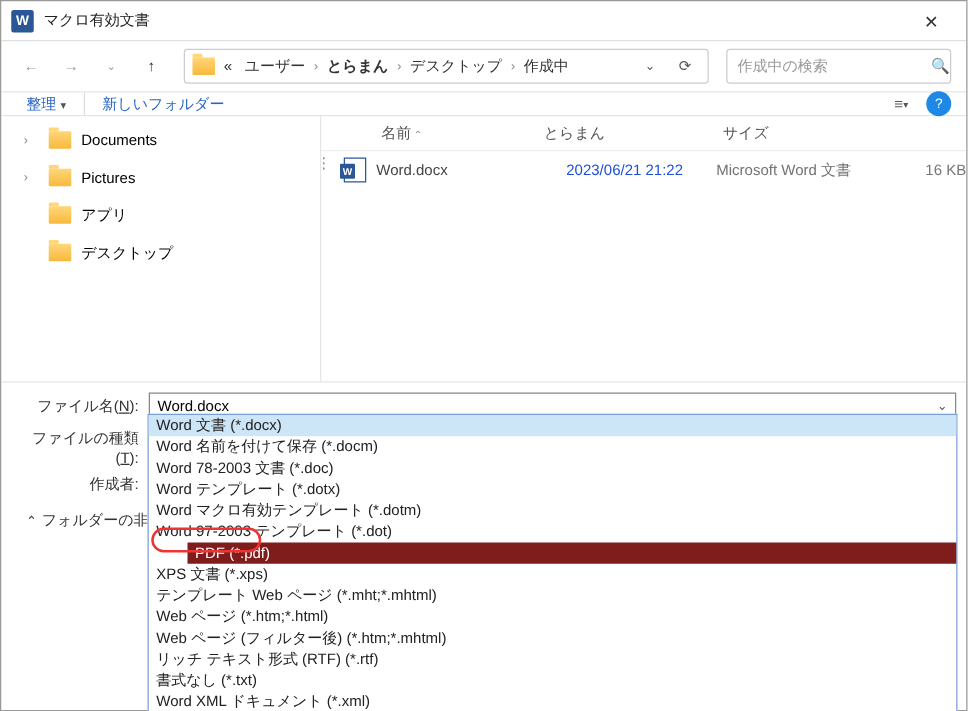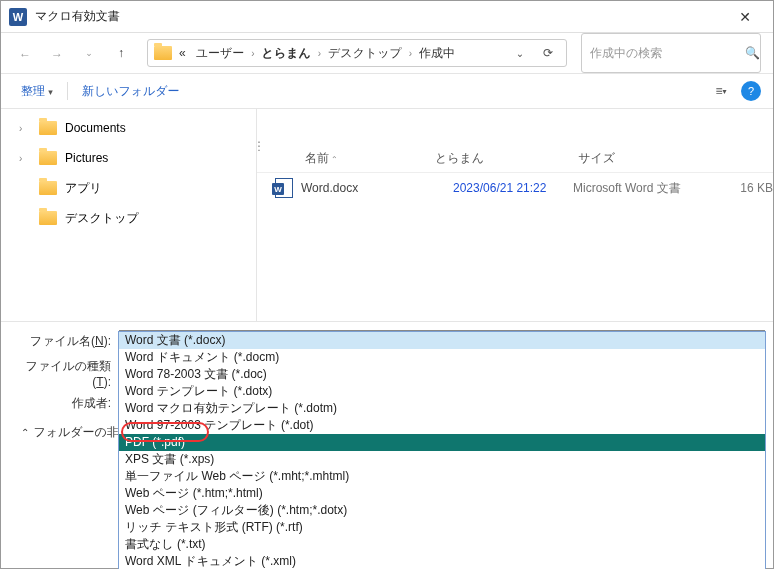--- a/index.html
+++ b/index.html
@@ -12,55 +12,55 @@
     .nav-btn { width: 24px; height: 24px; display: flex; align-items: center; justify-content: center; color: #999; cursor: default; }
     .nav-btn.enabled { color: #333; cursor: pointer; }
     .addrbar { flex: 1; display: flex; align-items: center; height: 28px; border: 1px solid #ccc; border-radius: 3px; padding: 0 6px; gap: 4px; margin: 0 6px; }
     .folder-ico { width: 18px; height: 14px; background: linear-gradient(#ffd679, #f7b93c); border-radius: 1px; position: relative; }
     .folder-ico::before { content: ""; position: absolute; top: -3px; left: 0; width: 8px; height: 3px; background: #ffd679; border-radius: 1px 1px 0 0; }
     .crumb { color: #333; padding: 0 3px; }
     .crumb.bold { font-weight: 600; }
     .crumb-sep { color: #888; font-size: 10px; }
     .addrbar .spacer { flex: 1; }
     .icon-btn { width: 24px; height: 24px; display: flex; align-items: center; justify-content: center; color: #555; cursor: pointer; }
-    .searchbar { width: 180px; height: 40px; border: 1px solid #ccc; border-radius: 3px; display: flex; align-items: center; padding: 0 8px; color: #888; }
+    .searchbar { width: 180px; height: 28px; border: 1px solid #ccc; border-radius: 3px; display: flex; align-items: center; padding: 0 8px; color: #888; }
     .searchbar input { border: none; outline: none; flex: 1; color: #333; }
     .searchbar input::placeholder { color: #999; }
-    .toolbar { display: flex; align-items: center; height: 36px; padding: 0 12px; border-top: 1px solid #e5e5e5; border-bottom: 1px solid #e5e5e5; gap: 6px; }
+    .toolbar { display: flex; align-items: center; height: 20px; padding: 0 12px; border-top: 1px solid #e5e5e5; border-bottom: 1px solid #e5e5e5; gap: 6px; }
     .tool-btn { padding: 4px 8px; color: #2864c7; cursor: pointer; }
     .tool-sep { width: 1px; height: 18px; background: #ddd; }
     .toolbar .flex { flex: 1; }
     .view-btn { width: 28px; height: 24px; display: flex; align-items: center; justify-content: center; color: #555; cursor: pointer; }
     .help-btn { width: 20px; height: 20px; border-radius: 50%; background: #1e88e5; color: #fff; display: flex; align-items: center; justify-content: center; font-size: 11px; cursor: pointer; }
     .body-area { display: flex; height: 212px; }
     .sidebar { width: 270px; border-right: 1px solid #e5e5e5; padding: 4px 0; }
     .side-item { display: flex; align-items: center; height: 30px; padding-left: 18px; gap: 8px; cursor: pointer; }
     .chev { color: #888; width: 12px; font-size: 10px; }
     .file-area { flex: 1; position: relative; }
-    .col-head { display: flex; height: 28px; align-items: center; border-bottom: 1px solid #eee; color: #555; padding-left: 48px; margin-top: 36px; }
+    .col-head { display: flex; height: 28px; align-items: center; border-bottom: 1px solid #eee; color: #555; padding-left: 48px; }
     .col-name { width: 130px; }
     .col-date { width: 120px; }
     .col-type { width: 140px; }
     .col-size { width: 60px; text-align: right; }
     .sort-ind { font-size: 8px; color: #888; margin-left: 2px; }
     .file-row { display: flex; align-items: center; height: 30px; padding-left: 18px; color: #444; }
     .doc-icon { width: 18px; height: 20px; background: #fff; border: 1px solid #2b5797; position: relative; margin-right: 8px; display: flex; align-items: center; justify-content: center; }
     .doc-icon::before { content: "W"; font-size: 8px; font-weight: bold; color: #fff; background: #2b5797; width: 12px; height: 12px; display: flex; align-items: center; justify-content: center; position: absolute; left: -4px; top: 4px; border-radius: 1px; }
     .resize-handle { position: absolute; left: 0; top: 0; bottom: 0; width: 4px; cursor: ew-resize; display: flex; align-items: flex-start; padding-top: 30px; justify-content: center; color: #888; }
     .bottom { border-top: 1px solid #e5e5e5; padding: 8px 8px 0 8px; }
     .form-row { display: flex; align-items: center; margin-bottom: 6px; }
     .form-label { width: 110px; text-align: right; padding-right: 8px; color: #333; }
     .form-field { flex: 1; height: 22px; border: 1px solid #7a9fd4; padding: 0 6px; display: flex; align-items: center; justify-content: space-between; position: relative; }
     .form-field.plain { border: 1px solid #888; }
     .dropdown-open .form-field { background: #cde6f7; }
     .dd-arrow { color: #555; font-size: 10px; }
     .author-row { display: flex; align-items: center; padding-left: 0; margin-bottom: 6px; }
     .dropdown-list { position: absolute; left: 118px; right: 8px; top: 331px; background: #fff; border: 1px solid #7a9fd4; z-index: 10; }
     .dd-item { padding: 1px 6px; color: #222; cursor: pointer; line-height: 15px; }
-    .dd-item.highlight { background: #0f766e; color: #fff; }
+    .dd-item.highlight { background: #7f1d1d; color: #fff; margin-left: 31px; }
     .dd-item.sel { background: #cde6f7; }
     .red-oval { position: absolute; border: 2.5px solid #e33; border-radius: 10px; width: 88px; height: 20px; top: 90px; left: 2px; pointer-events: none; }
     .hide-folders { display: flex; align-items: center; gap: 4px; padding: 6px 0 0 12px; color: #333; cursor: pointer; }
     .underline { text-decoration: underline; }
   </style>
 </head>
 <body>
 
 <div class="titlebar">
   <div class="word-icon">W</div>
@@ -162,26 +162,26 @@
   </div>
   <div class="hide-folders">
     <span style="font-size:10px;">⌃</span>
     <span>フォルダーの非表示</span>
   </div>
 </div>
 
 <div class="dropdown-list" id="dd-list">
   <div class="red-oval"></div>
 <div class="dd-item sel">Word 文書 (*.docx)</div>
-    <div class="dd-item">Word ドキュメント (*.docm)</div>
+    <div class="dd-item">Word 名前を付けて保存 (*.docm)</div>
     <div class="dd-item">Word 78-2003 文書 (*.doc)</div>
     <div class="dd-item">Word テンプレート (*.dotx)</div>
     <div class="dd-item">Word マクロ有効テンプレート (*.dotm)</div>
     <div class="dd-item">Word 97-2003 テンプレート (*.dot)</div>
     <div class="dd-item highlight">PDF (*.pdf)</div>
     <div class="dd-item">XPS 文書 (*.xps)</div>
-    <div class="dd-item">単一ファイル Web ページ (*.mht;*.mhtml)</div>
+    <div class="dd-item">テンプレート Web ページ (*.mht;*.mhtml)</div>
     <div class="dd-item">Web ページ (*.htm;*.html)</div>
-    <div class="dd-item">Web ページ (フィルター後) (*.htm;*.dotx)</div>
+    <div class="dd-item">Web ページ (フィルター後) (*.htm;*.mhtml)</div>
     <div class="dd-item">リッチ テキスト形式 (RTF) (*.rtf)</div>
     <div class="dd-item">書式なし (*.txt)</div>
     <div class="dd-item">Word XML ドキュメント (*.xml)</div>
   </div>
 
 </body></html>

